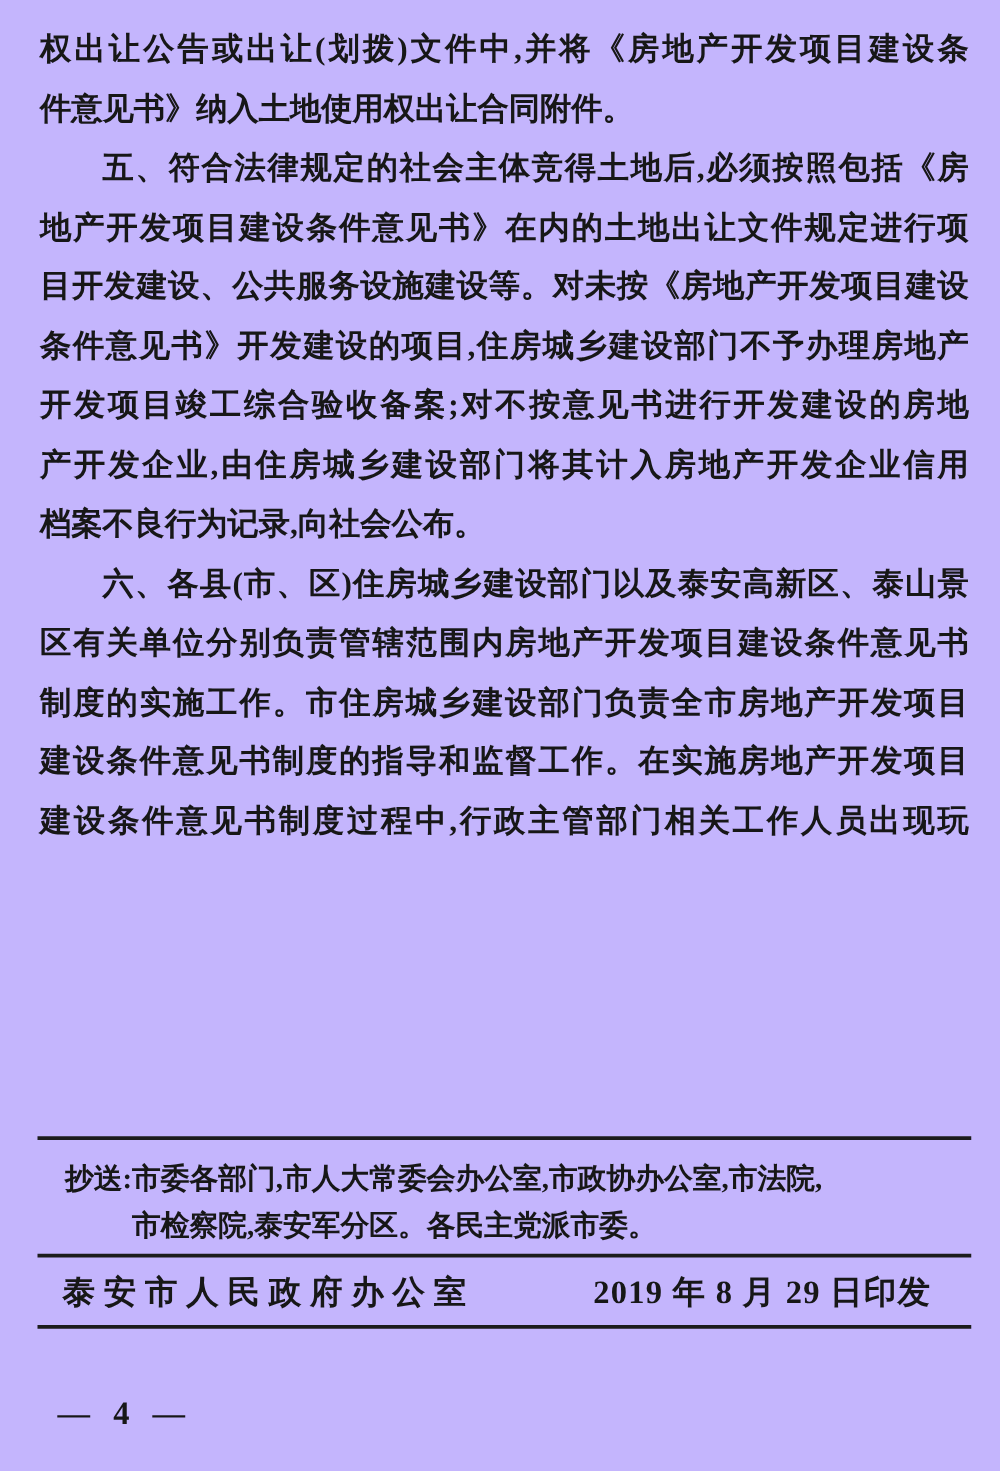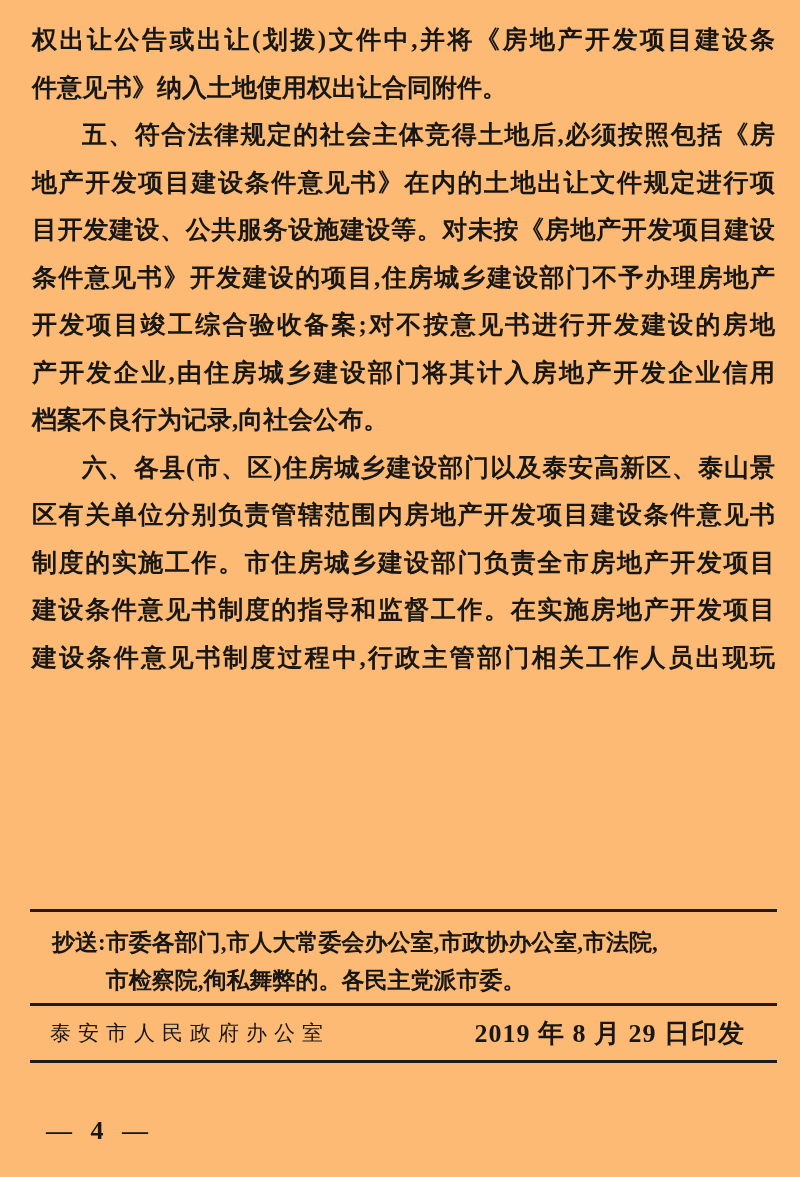--- a/index.html
+++ b/index.html
@@ -6,21 +6,21 @@
     margin: 0;
     padding: 0;
     background: #e8e8e6;
     font-family: "Liberation Serif", "DejaVu Serif", serif;
   }
   .page {
     position: relative;
     width: 800px;
     height: 1177px;
     margin: 0 auto;
-    background: #fdba74;
+    background: #c4b5fd;
     color: #141414;
     overflow: hidden;
   }
   
   .body-text {
     position: absolute;
     left: 32px;
     top: 16px;
     width: 743px;
     font-size: 25px;
@@ -71,22 +71,22 @@
     border-top: 3px solid #1c1c1c;
     border-bottom: 3px solid #1c1c1c;
     box-sizing: border-box;
     display: flex;
     justify-content: space-between;
     align-items: center;
     color: #171717;
   }
   .issuer {
     padding-left: 20px;
-    font-size: 21px;
-    font-weight: normal;
+    font-size: 26px;
+    font-weight: bold;
     letter-spacing: 7px;
     text-align: center;
   }
   .print-date {
     padding-right: 32px;
     font-size: 26px;
     font-weight: bold;
     letter-spacing: 1px;
   }
   
@@ -120,21 +120,21 @@
     <div class="bline fill">制度的实施工作。市住房城乡建设部门负责全市房地产开发项目</div>
     <div class="bline fill">建设条件意见书制度的指导和监督工作。在实施房地产开发项目</div>
     <div class="bline fill">建设条件意见书制度过程中,行政主管部门相关工作人员出现玩</div>
   </div>
 
   <div class="cc-section">
     <div class="cc-row">
       <span class="cc-label">抄送:</span>
       <span class="cc-lines">
         <span class="cc-line">市委各部门,市人大常委会办公室,市政协办公室,市法院,</span><br>
-        <span class="cc-line">市检察院,徇私舞弊的。各民主党派市委。</span>
+        <span class="cc-line">市检察院,泰安军分区。各民主党派市委。</span>
       </span>
     </div>
   </div>
 
   <div class="footer-bar">
     <span class="issuer">泰安市人民政府办公室</span>
     <span class="print-date">2019 年 8 月 29 日印发</span>
   </div>
 
   <div class="page-number">— 4 —</div>

